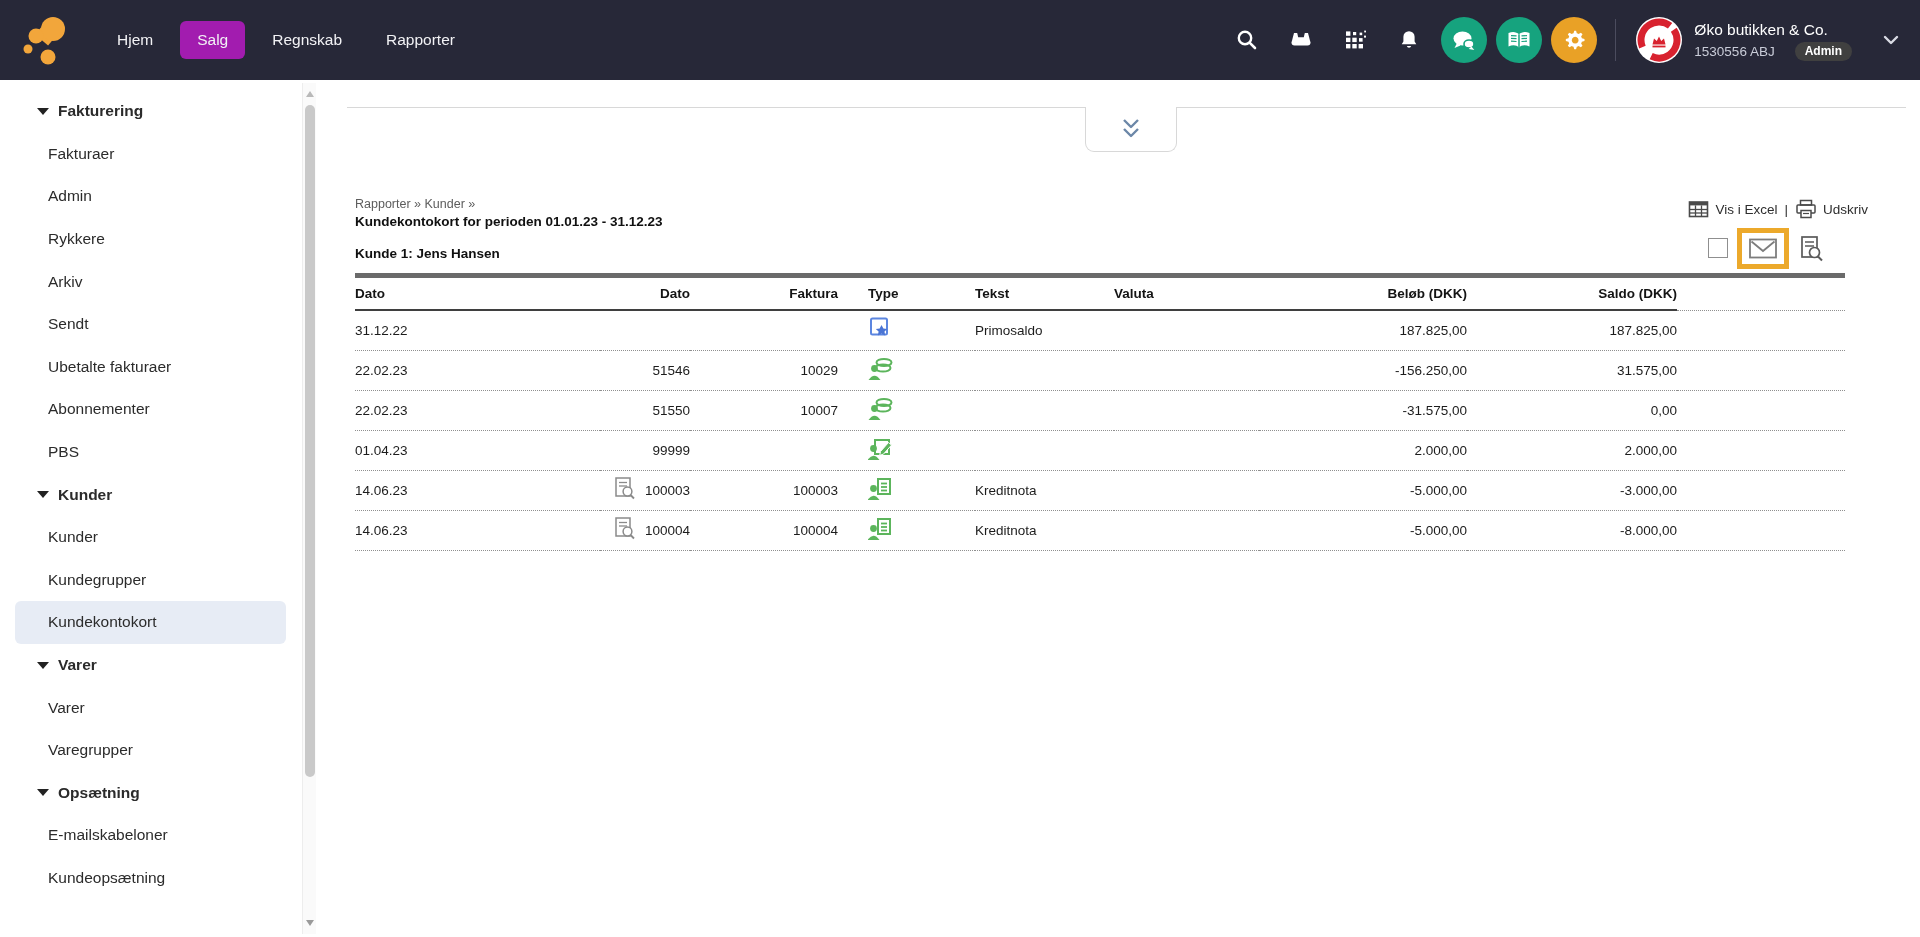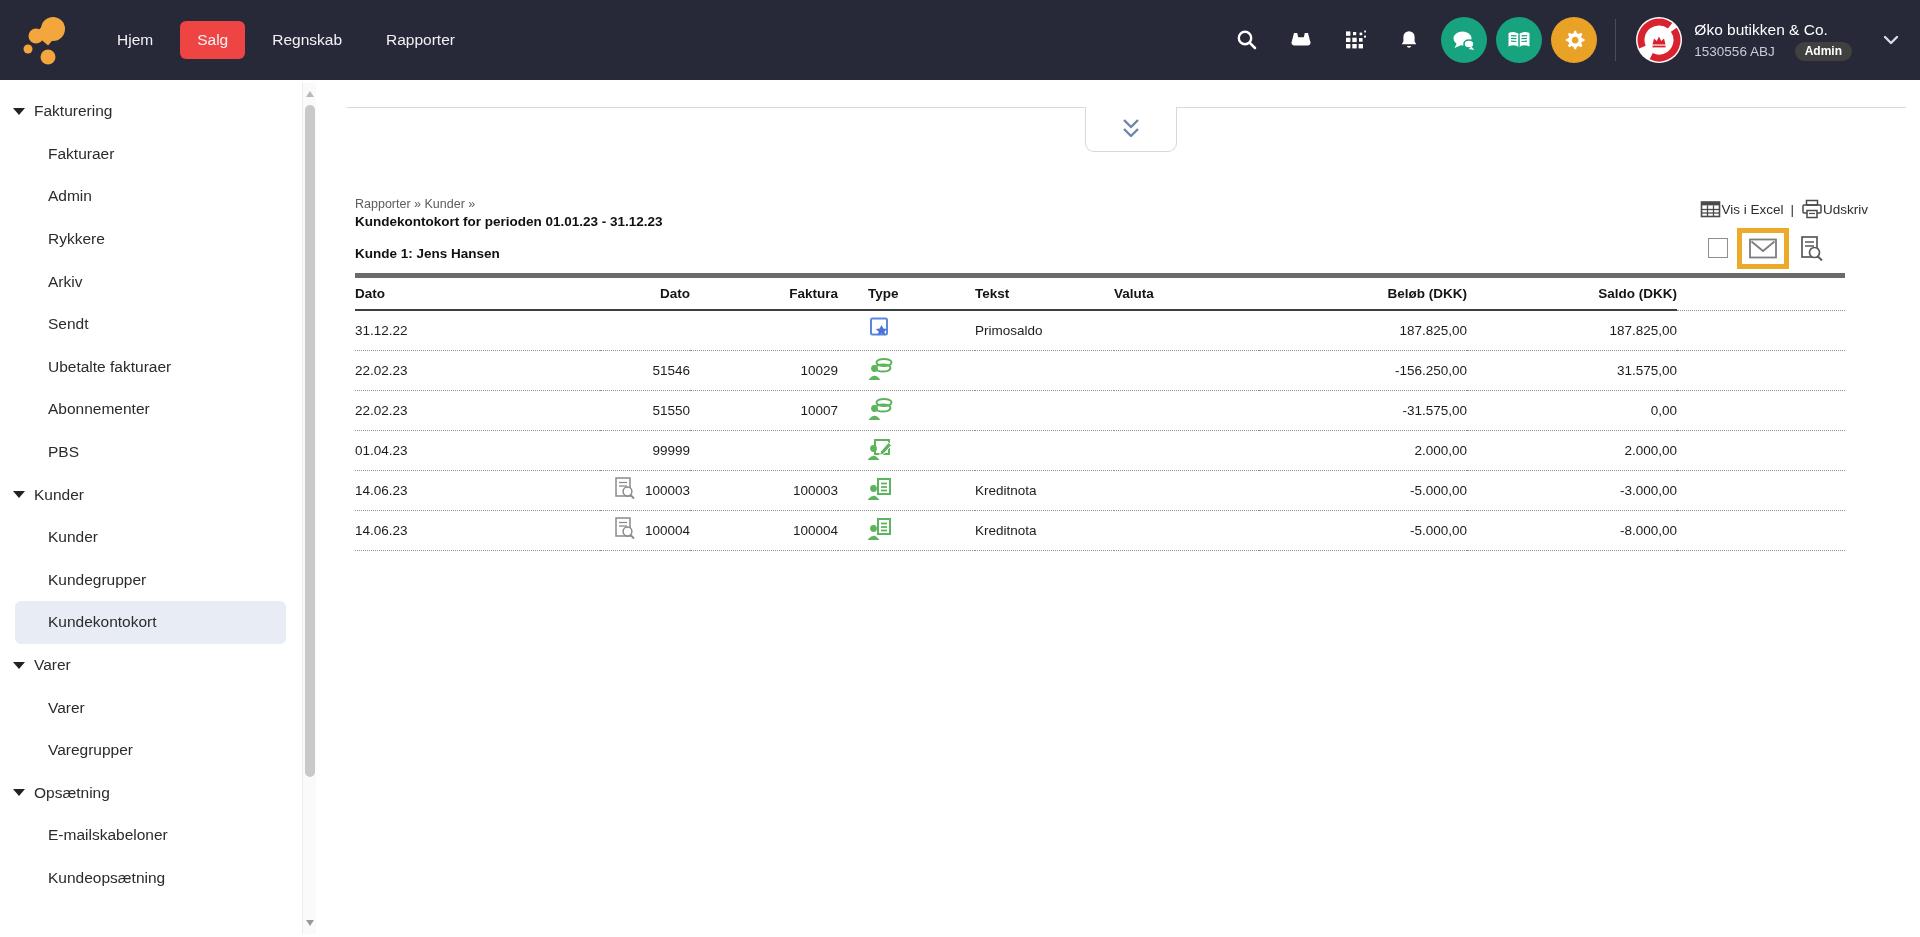--- a/index.html
+++ b/index.html
@@ -7,41 +7,41 @@
               font-family:"Liberation Sans", sans-serif; }
   #app { position:relative; width:1920px; height:937px; }
 
   
   .topbar { position:absolute; left:0; top:0; width:1920px; height:80px;
             background:#272838; display:flex; align-items:center; }
   .logo { margin-left:22px; width:46px; height:50px; flex:0 0 auto; }
   .nav { display:flex; align-items:center; margin-left:32px; gap:10px; }
   .nav-item { color:#f2f2f5; font-size:15.5px; padding:10px 17px; border-radius:6px;
               cursor:pointer; white-space:nowrap; }
-  .nav-item.active { background:#ef4444; }
+  .nav-item.active { background:#a21caf; }
   .tb-right { position:absolute; right:18px; top:0; height:80px; display:flex; align-items:center; }
   .tb-icon { width:24px; height:24px; margin:0 15px; cursor:pointer; }
   .tb-circle { width:46px; height:46px; border-radius:50%; margin:0 4.5px;
                display:flex; align-items:center; justify-content:center; cursor:pointer; }
   .tb-divider { width:1px; height:42px; background:#4b4c5e; margin:0 14px; }
   .account { display:flex; align-items:center; margin-left:6px; cursor:pointer; }
   .acct-logo { width:46px; height:46px; margin-right:12px; }
   .acct-name { color:#ffffff; font-size:15.5px; line-height:20px; }
   .acct-sub { display:flex; align-items:center; gap:20px; margin-top:2px; }
   .acct-number { color:#c9ccd8; font-size:13.5px; }
   .acct-badge { background:#404040; color:#fff; font-size:12px; font-weight:bold;
                 padding:2px 10px 3px; border-radius:10px; }
   .acct-chevron { width:22px; height:22px; margin-left:28px; }
 
   
   .sidebar { position:absolute; left:0; top:80px; width:318px; height:857px; background:#fff; }
   .side-list { list-style:none; padding-top:10px; }
   .side-list li { height:42.6px; display:flex; align-items:center; font-size:15.5px;
                   color:#2b2b2b; cursor:pointer; }
-  .side-section { font-weight:normal; color:#141414; padding-left:13px; }
+  .side-section { font-weight:bold; color:#141414; padding-left:37px; }
   .side-caret { width:0; height:0; border-left:6px solid transparent; border-right:6px solid transparent;
                 border-top:7px solid #222; margin-right:9px; flex:0 0 auto; }
   .side-item { padding-left:48px; }
   .side-item.selected { background:#e7ecf5; border-radius:6px; margin:0 32px 0 15px; padding-left:33px; }
 
   
   .sb-track { position:absolute; left:302px; top:3px; width:14px; height:851px;
               background:#fafafa; border-left:1px solid #ededed; }
   .sb-thumb { position:absolute; left:2px; top:22px; width:10px; height:672px;
               background:#c9c9c9; border-radius:5px; }
@@ -55,21 +55,21 @@
   .panel-line { position:absolute; left:29px; top:27px; width:1559px; height:1px; background:#d8d8d8; }
   .collapse-tab { position:absolute; left:767px; top:27px; width:92px; height:45px;
                   background:#fff; border:1px solid #d8d8d8; border-top:none;
                   border-radius:0 0 9px 9px; z-index:2; display:flex; align-items:center;
                   justify-content:center; cursor:pointer; }
 
   .breadcrumb { position:absolute; left:37px; top:117px; font-size:12.5px; color:#5c5c5c; }
   .report-title { position:absolute; left:37px; top:134px; font-size:13.5px; font-weight:bold; color:#101010; }
   .actions { position:absolute; right:52px; top:119px; display:flex; align-items:center;
              font-size:13.5px; color:#2e2e2e; }
-  .action-link { display:flex; align-items:center; cursor:pointer; }
+  .action-link { display:flex; align-items:center; gap:6px; cursor:pointer; }
   .action-sep { margin:0 7px; color:#2e2e2e; }
 
   .customer-header { position:absolute; left:37px; top:166px; font-size:13.5px; font-weight:bold; color:#101010; }
 
   .mark-row { position:absolute; right:96px; top:146px; display:flex; align-items:center; gap:9px; height:44px; }
   .chk { width:20px; height:20px; background:#fff; border:1px solid #8f8f8f; cursor:pointer; }
   .mail-highlight { border:5px solid #eca92b; background:#fff; padding:4px 6px;
                     display:flex; align-items:center; justify-content:center; cursor:pointer; }
   .mark-icon { cursor:pointer; display:flex; align-items:center; }
 

